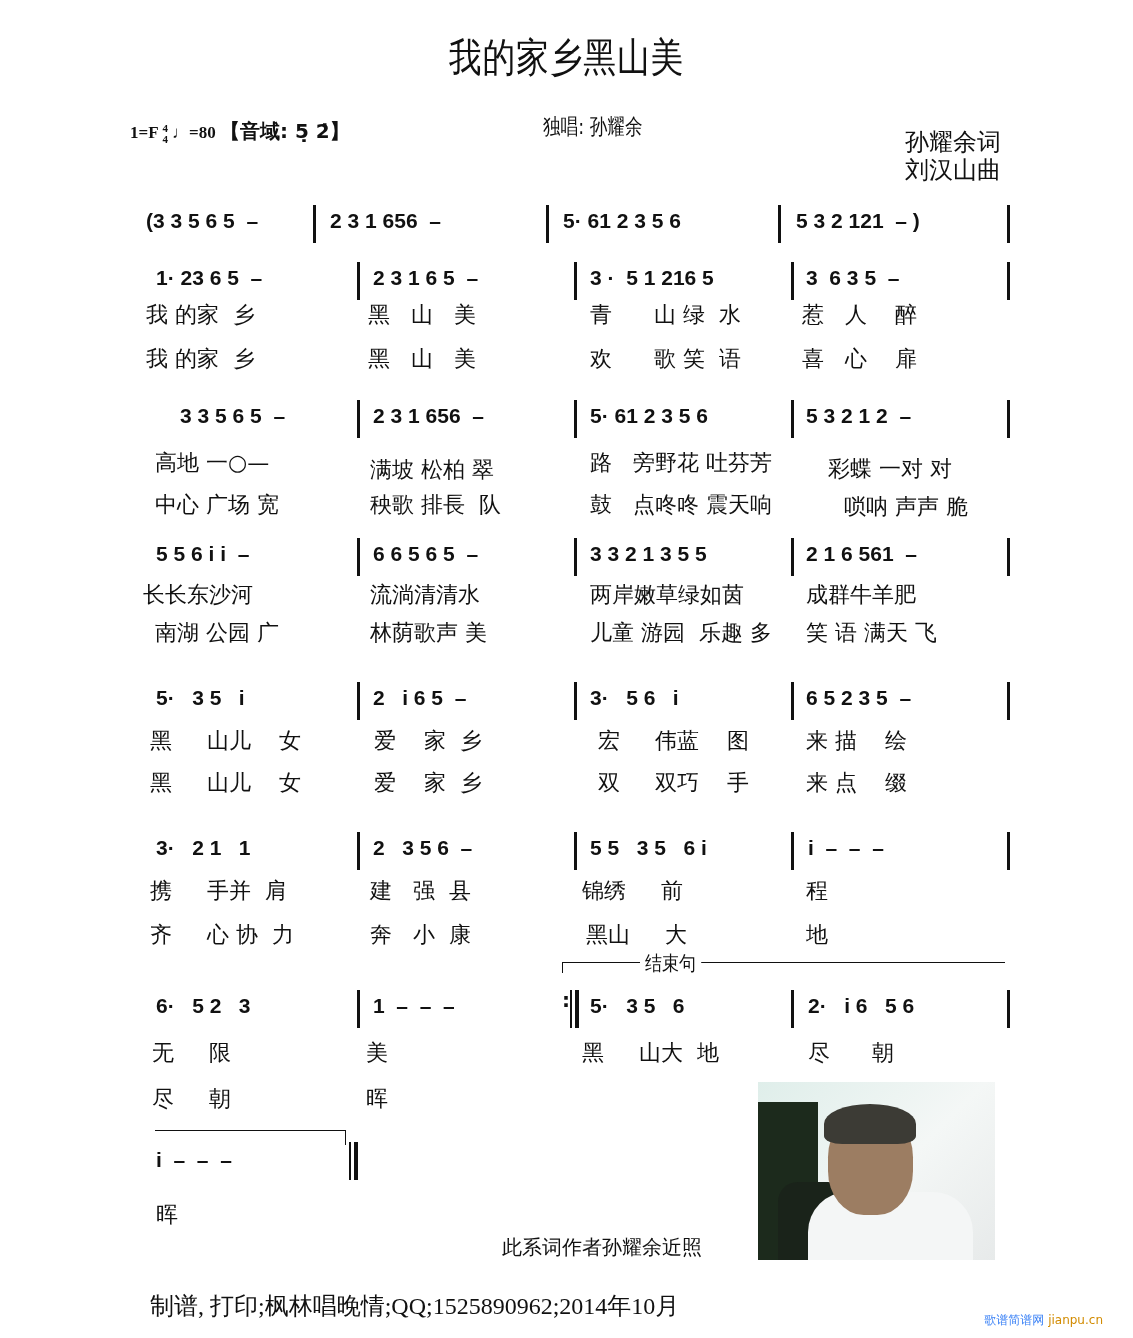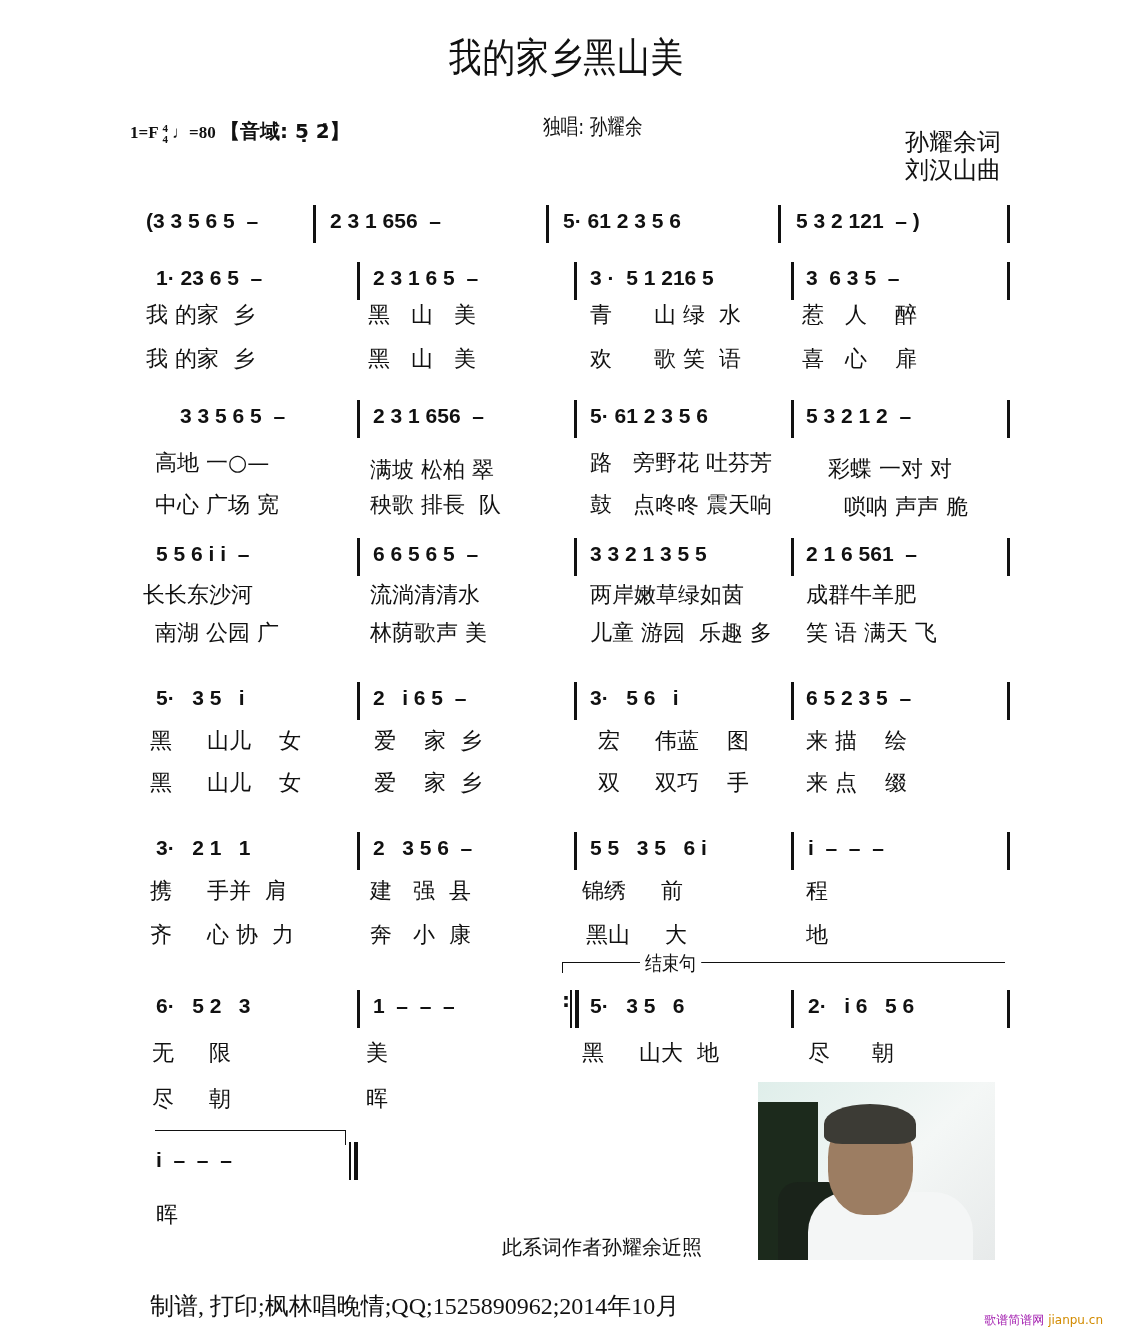--- a/index.html
+++ b/index.html
@@ -183,13 +183,13 @@
 <div class="abs photo">
   <div class="sofa"></div>
   <div class="sofa2"></div>
   <div class="shirt"></div>
   <div class="head"></div>
   <div class="hair"></div>
 </div>
 <div class="abs caption">此系词作者孙耀余近照</div>
 
 <div class="abs footer">制谱, 打印;枫林唱晚情;QQ;1525890962;2014年10月</div>
-<div class="abs wm"><span style="color:#a21caf">歌谱简谱网</span> <span>jianpu.cn</span></div>
+<div class="abs wm"><span style="color:#3b82f6">歌谱简谱网</span> <span>jianpu.cn</span></div>
 
 </body></html>

